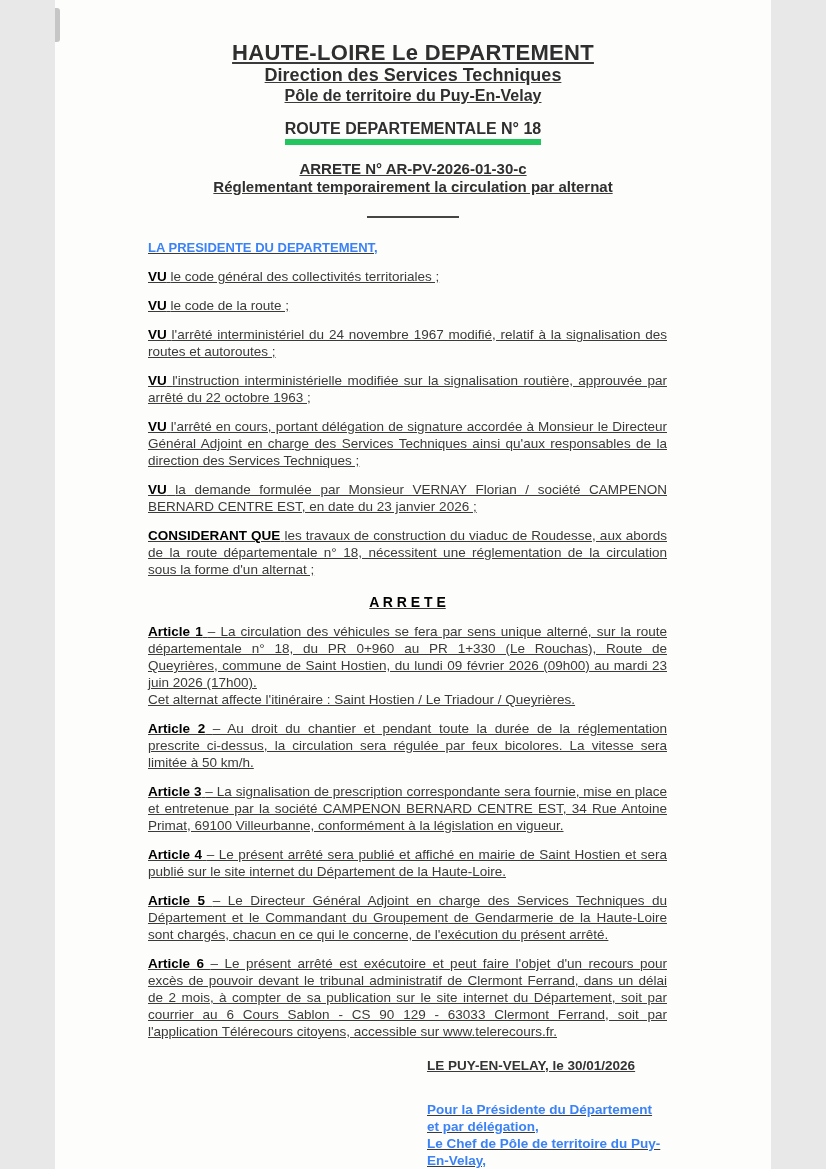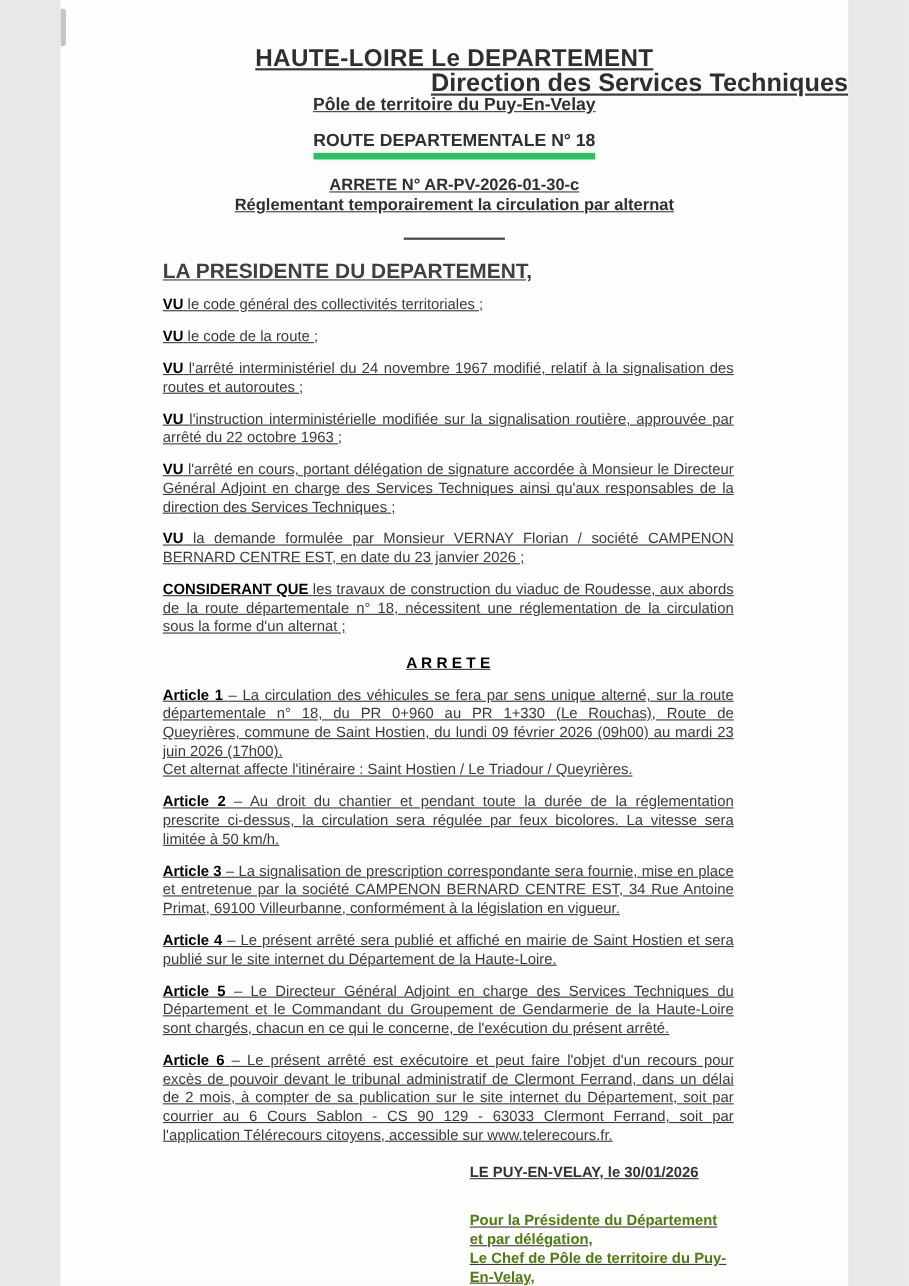--- a/index.html
+++ b/index.html
@@ -18,49 +18,49 @@
     position:absolute; top:0; bottom:0; left:819px; width:2px;
     background:linear-gradient(180deg, rgba(150,160,158,0.15), rgba(140,150,148,0.65) 15%, rgba(140,150,148,0.6) 85%, rgba(150,160,158,0.3));
   }
   .scan-mark-topleft {
     position:absolute; left:0; top:8px; width:5px; height:34px;
     background:#9a9a9a; opacity:.55; border-radius:0 3px 3px 0; filter:blur(.6px);
   }
 
   .header { padding-top:41px; text-align:center; color:#2f2f2f; }
   .dept-title   { font-size:22px; line-height:24px; font-weight:bold; letter-spacing:.3px; }
-  .direction    { font-size:23px; line-height:21px; font-weight:bold;text-align:right; }
+  .direction    { font-size:18px; line-height:21px; font-weight:bold; }
   .pole         { font-size:16px; line-height:19px; font-weight:bold; }
   .road-title   { margin-top:14px; font-size:16px; line-height:19px; font-weight:bold; }
   .road-title span { display:inline-block; border-bottom:6px solid #22c55e; padding-bottom:1px; }
   .arrete-no    { margin-top:15px; font-size:15px; line-height:18px; font-weight:bold; }
   .subtitle     { font-size:15px; line-height:18px; font-weight:bold; }
 
   .header-divider {
     width:92px; height:0; border-top:2px solid #454545;
     margin:20px auto 0 auto;
   }
 
   .content {
     margin:0 104px 0 93px; 
     font-size:13.5px; line-height:17px;
     text-align:justify;
   }
-  .opening { margin-top:21px; font-weight:bold; font-size:19px; color:#404040; }
+  .opening { margin-top:21px; font-weight:bold; font-size:13px; color:#3b82f6; }
   .para { margin:12px 0 0 0; }
   .para b { color:#000000; }
   .decree-heading {
     margin:16px 0 4px 0; text-align:center;
     font-weight:bold; font-size:14px; line-height:17px; color:#000000;
   }
   .note-line { display:block; text-align:left; }
 
   .closing { margin-left:279px; margin-top:17px; text-align:left; }
   .place-date { font-weight:bold; color:#333; }
-  .delegation { margin-top:27px; font-weight:bold; color:#4d7c0f; }
+  .delegation { margin-top:27px; font-weight:bold; color:#3b82f6; }
   .delegation div { line-height:17px; }
   .signature-wrap { margin:2px 0 0 -24px; height:56px; }
   .signatory { margin-top:9px; font-weight:bold; color:#333; }
 </style>
 </head>
 <body>
 
 <div class="page">
   <div class="scan-line-right"></div>
   <div class="scan-mark-topleft"></div>

